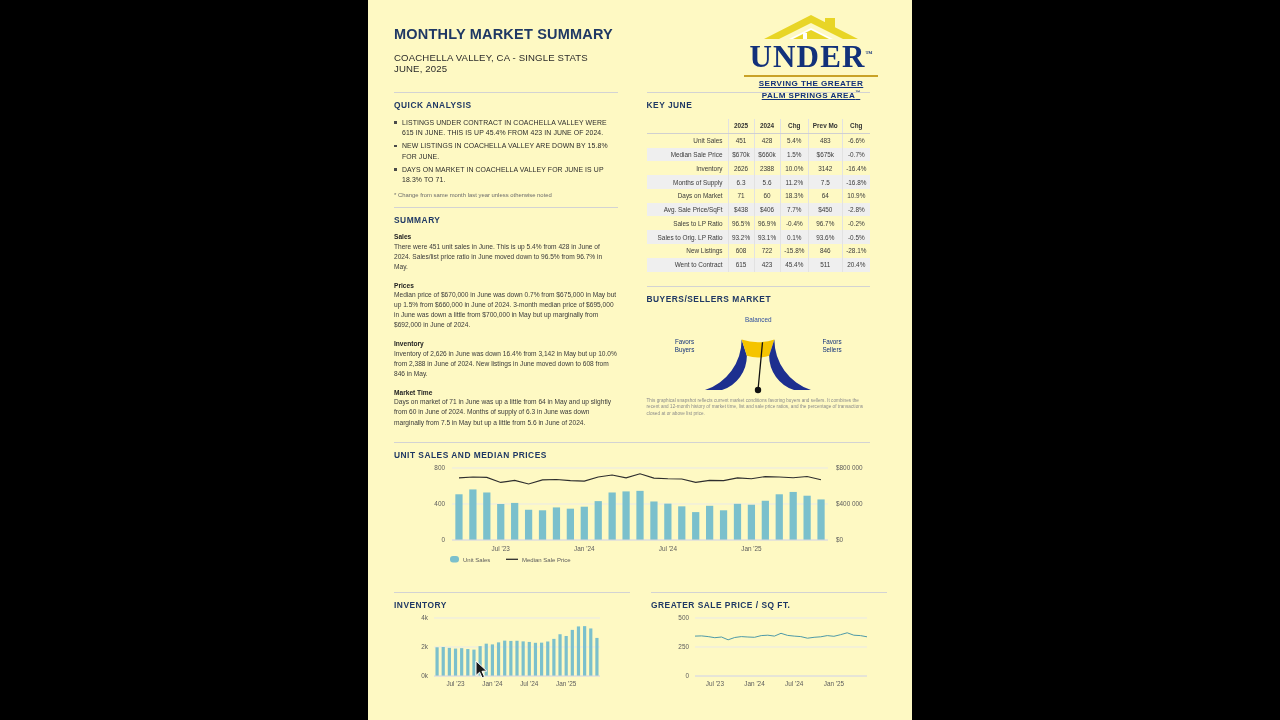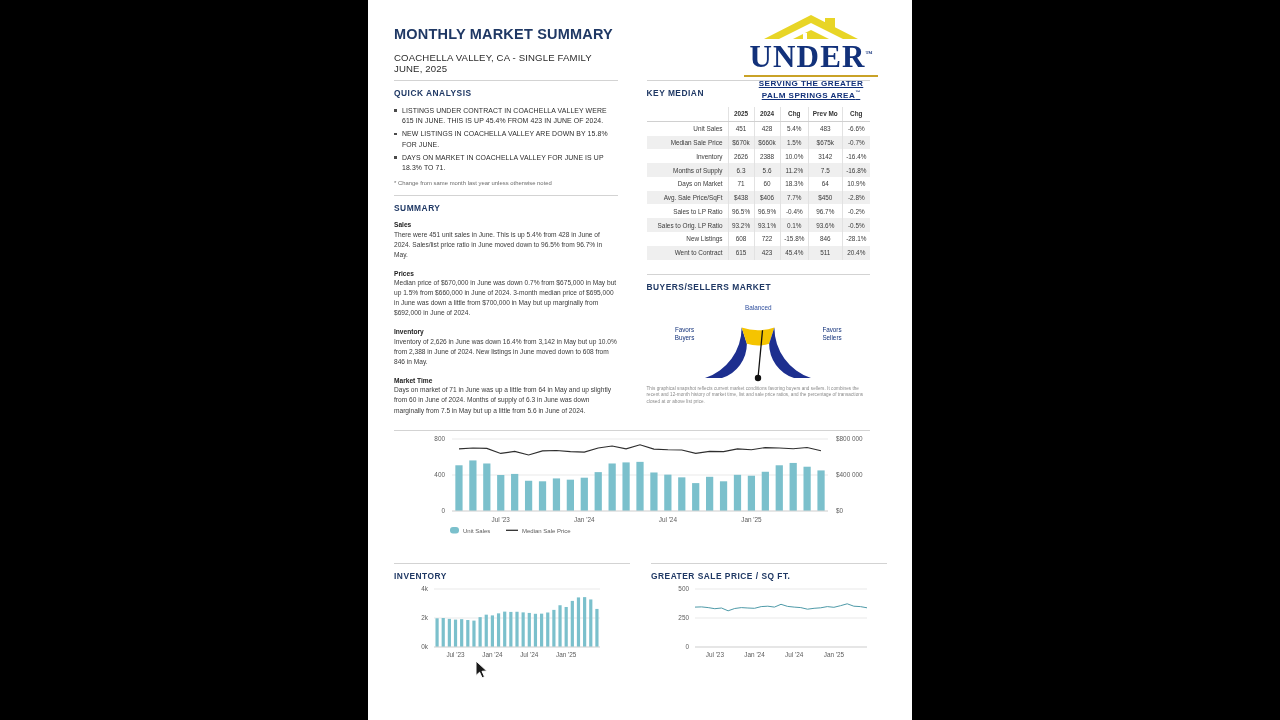--- a/index.html
+++ b/index.html
@@ -8,21 +8,21 @@
     background: #000;
     font-family: "Liberation Sans", sans-serif;
     overflow: hidden;
   }
   #stage { position: relative; width: 1280px; height: 720px; background: #000; }
 
   
   #page {
     position: absolute; left: 368px; top: 0;
     width: 544px; height: 720px;
-    background: #ffffff;
+    background: #fef9c3;
     padding: 14px 42px 0 26px;
   }
 
   .hdr-title {
     color: #1f3864; font-size: 14.5px; font-weight: bold;
     letter-spacing: .2px; margin-top: 12px;
   }
   .hdr-sub {
     color: #2b2b2b; font-size: 9.6px; letter-spacing: .15px; margin-top: 10px;
   }
@@ -40,21 +40,21 @@
   }
   #logo .tm { font-size: 7px; vertical-align: super; letter-spacing:0; }
   #logo .rule { height: 1.5px; background: #c9a227; margin: 3px 6px 2px 6px; }
   #logo .tag {
     color: #12317a; font-size: 8.1px; font-weight: bold; letter-spacing: .45px;
     line-height: 1.3;
     text-decoration: underline;
   }
 
   
-  .cols { display: flex; gap: 29px; margin-top: 6px; }
+  .cols { display: flex; gap: 29px; margin-top: 18px; }
   .col { width: 236px; }
 
   .sec-rule { height: 1px; background: #d3d3d3; }
   .sec-h {
     color: #1f3864; font-size: 8.4px; font-weight: bold;
     letter-spacing: .5px; margin-top: 7px;
   }
 
   
   ul.qa { list-style: none; margin-top: 8px; }
@@ -127,21 +127,21 @@
   #cursor { position: absolute; pointer-events: none; }
 </style>
 </head>
 <body>
 
 <div id="stage">
   <div id="page">
 
     <div>
       <div class="hdr-title">MONTHLY MARKET SUMMARY</div>
-      <div class="hdr-sub">COACHELLA VALLEY, CA - SINGLE FAMILY</div>
+      <div class="hdr-sub">COACHELLA VALLEY, CA - SINGLE STATS</div>
       <div class="hdr-sub2">JUNE, 2025</div>
     </div>
 
     <div id="logo">
       <svg class="roof" width="96" height="30" viewBox="0 0 96 30">
         <path d="M48 1 L95 25 L80 25 L48 9 L16 25 L1 25 Z" fill="#e8d526"></path>
         <path d="M62 11 L62 4 L72 4 L72 16 Z" fill="#e8d526"></path>
         <path d="M48 14 L70 25 L26 25 Z" fill="#ffffff"></path>
         <path d="M48 16 L66 25 L30 25 Z" fill="#e8d526"></path>
         <path d="M40 25 L40 19 L44 19 L44 25 Z" fill="#ffffff"></path>
@@ -177,21 +177,21 @@
         <div class="sm-h">Inventory</div>
         <div class="sm-p">Inventory of 2,626 in June was down 16.4% from 3,142 in May but up 10.0% from 2,388 in June of 2024. New listings in June moved down to 608 from 846 in May.</div>
 
         <div class="sm-h">Market Time</div>
         <div class="sm-p">Days on market of 71 in June was up a little from 64 in May and up slightly from 60 in June of 2024. Months of supply of 6.3 in June was down marginally from 7.5 in May but up a little from 5.6 in June of 2024.</div>
       </div>
 
       <div class="col">
 
         <div class="sec-rule"></div>
-        <div class="sec-h">KEY MEDIAN</div>
+        <div class="sec-h">KEY JUNE</div>
 
         <table class="ks">
           <thead>
             <tr>
               <th class="corner"></th>
               <th>2025</th>
               <th>2024</th>
               <th>Chg</th>
               <th>Prev Mo</th>
               <th>Chg</th>
@@ -299,20 +299,21 @@
               <line x1="65" y1="62" x2="69.5171990392887" y2="14.21302569905216" stroke="#111" stroke-width="1.3"></line>
               <circle cx="65" cy="62" r="3.2" fill="#111"></circle>
             </svg>
         </div>
         <div class="g-note">This graphical snapshot reflects current market conditions favoring buyers and sellers. It combines the recent and 12-month history of market time, list and sale price ratios, and the percentage of transactions closed at or above list price.</div>
       </div>
     </div>
 
     <div class="chart-block">
       <div class="chart-rule"></div>
+      <div class="chart-h">UNIT SALES AND MEDIAN PRICES</div>
       <svg id="chart-main" width="492" height="112" viewBox="0 0 492 112">
           <line x1="58" y1="80" x2="434" y2="80" class="grid"></line>
           <text x="51" y="82.4" text-anchor="end" class="axlab">0</text>
           <text x="442" y="82.4" text-anchor="start" class="axlab-r">$0</text>
           <line x1="58" y1="44" x2="434" y2="44" class="grid"></line>
           <text x="51" y="46.4" text-anchor="end" class="axlab">400</text>
           <text x="442" y="46.4" text-anchor="start" class="axlab-r">$400 000</text>
           <line x1="58" y1="8" x2="434" y2="8" class="grid"></line>
           <text x="51" y="10.4" text-anchor="end" class="axlab">800</text>
           <text x="442" y="10.4" text-anchor="start" class="axlab-r">$800 000</text>

